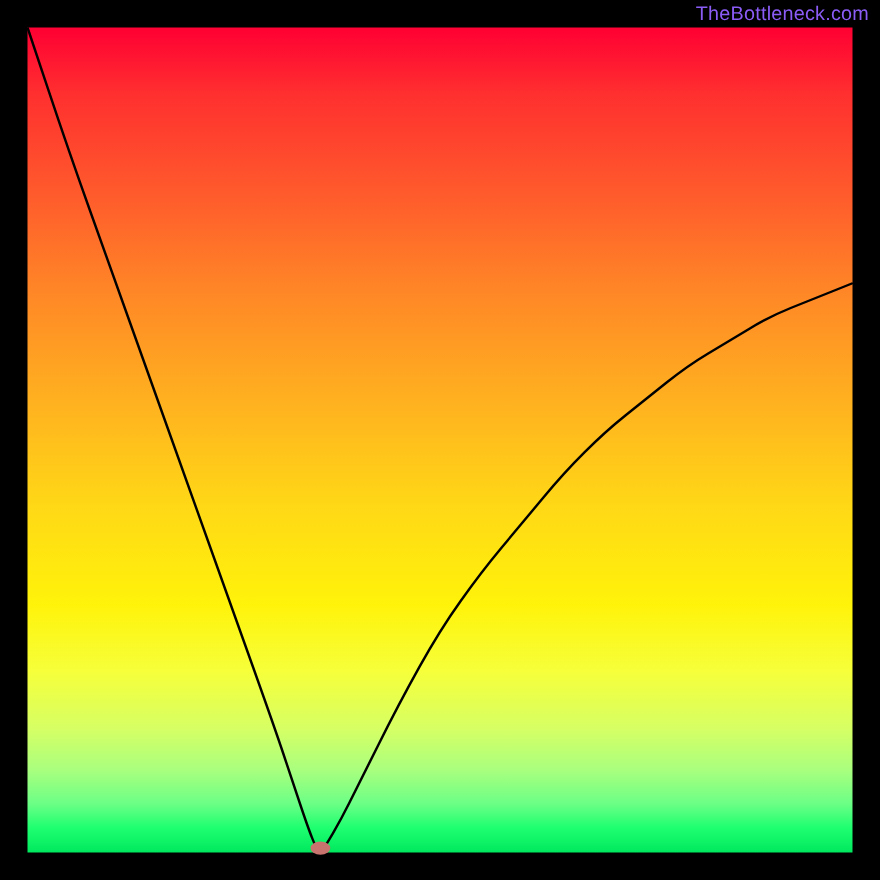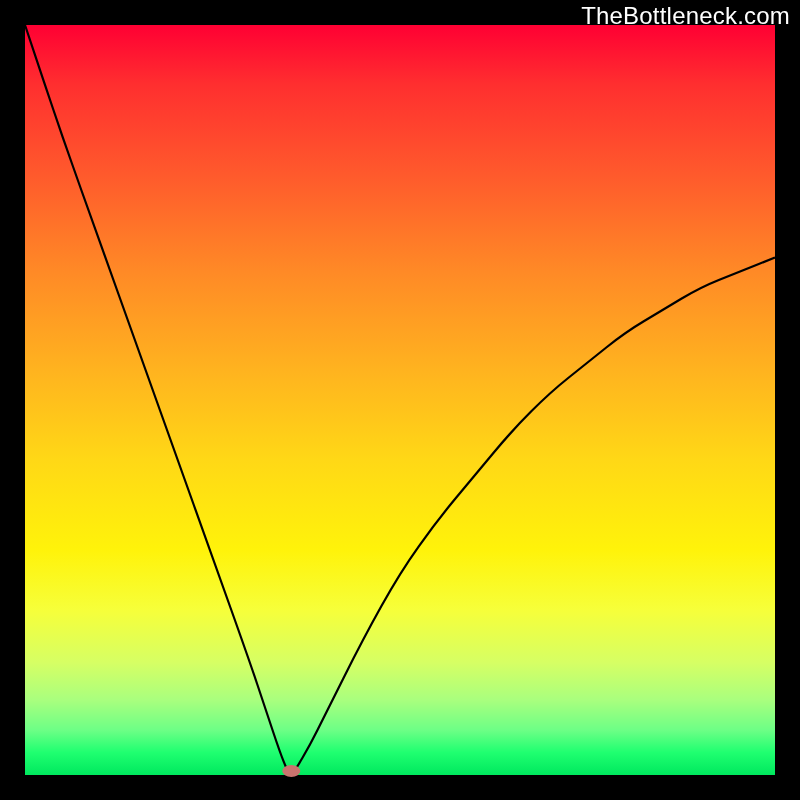--- a/index.html
+++ b/index.html
@@ -55,22 +55,22 @@
     stroke-width: 2.2;
   }
   .dot {
     fill: #c9736e; 
     stroke: none;
   }
   .watermark {
     position: absolute;
     top: 2px;
     right: 10px;
-    color: #ffffff;
-    font-size: 24px;
+    color: #8b5cf6;
+    font-size: 18px;
     font-weight: 500;
     letter-spacing: 0.2px;
     user-select: none;
   }
 </style>
 </head>
 <body>
 
 <div class="frame">
   <div class="plot">

